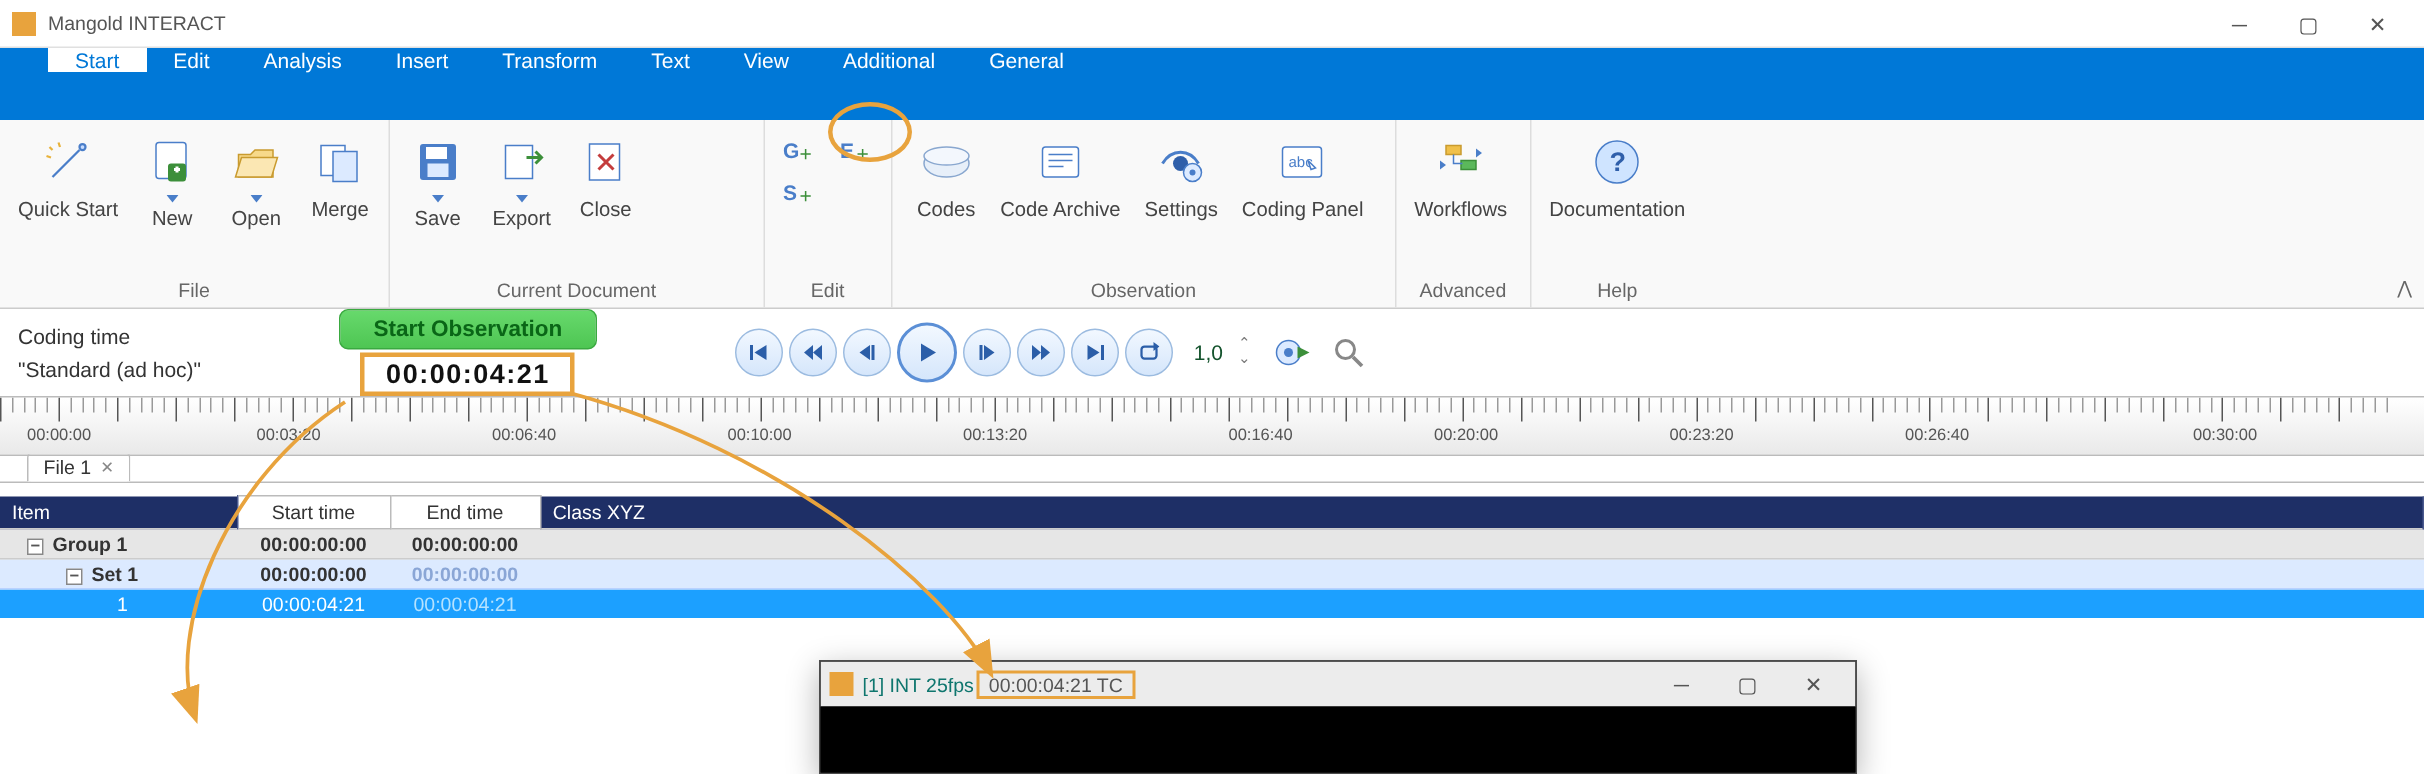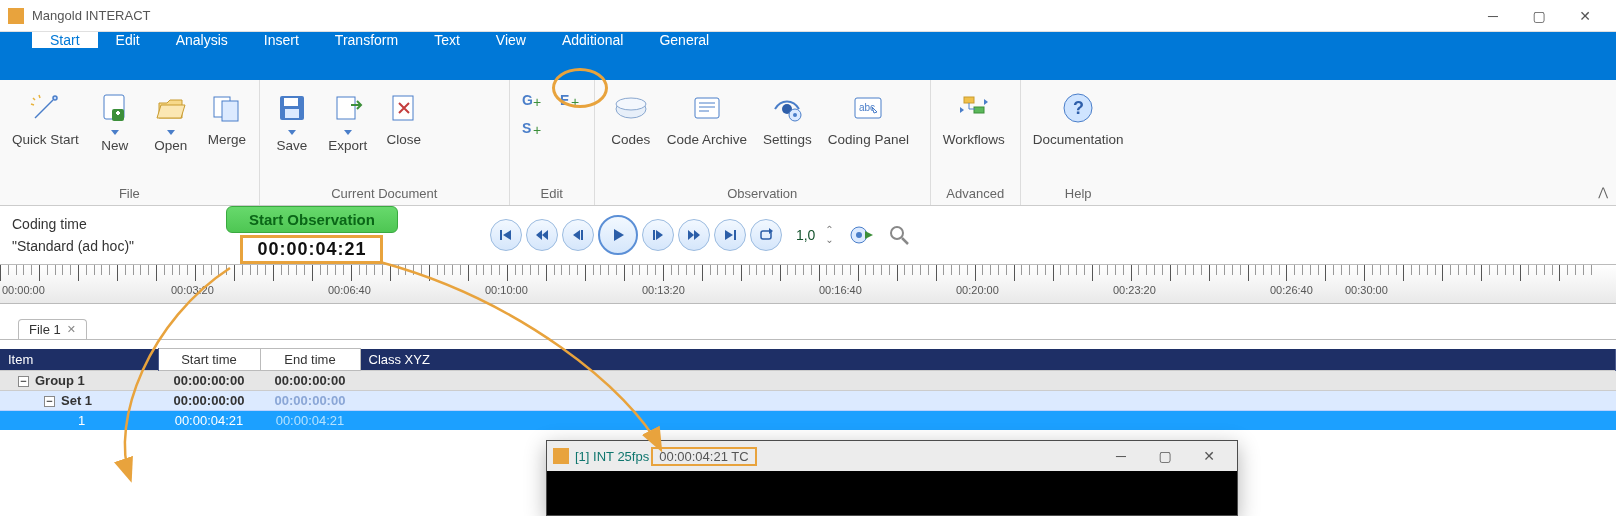--- a/index.html
+++ b/index.html
@@ -49,21 +49,21 @@
 
   
   .ruler-wrap { height: 40px; border-top:1px solid #bbb; border-bottom:1px solid #bbb; background:linear-gradient(#fff,#e9e9e9); position:relative; overflow:hidden; }
   .ruler-ticks { height:16px; display:flex; }
   .tick { flex:0 0 7.8px; border-left:1px solid #999; height:10px; margin-top:0; }
   .tick.major { height:16px; border-left:1px solid #555; }
   .ruler-labels { position:relative; height:22px; font-size:11px; color:#555; }
   .ruler-labels span { position:absolute; top:3px; }
 
   
-  .filetabs { height:36px; border-bottom:1px solid #bbb; display:flex; align-items:flex-end; padding-left:18px; background:#fff; }
+  .filetabs { height:18px; border-bottom:1px solid #bbb; display:flex; align-items:flex-end; padding-left:18px; background:#fff; }
   .filetab { border:1px solid #bbb; border-bottom:none; border-top-left-radius:4px; border-top-right-radius:4px; padding:2px 10px; font-size:13px; background:#fff; display:flex; align-items:center; gap:6px; }
   .filetab .x { font-size:11px; color:#888; cursor:pointer; }
 
   
   .tbl { width:100%; border-collapse:collapse; }
   .tbl th { background:#1e2f66; color:#fff; text-align:left; font-weight:normal; padding:3px 8px; border-right:1px solid #4b5a8e; font-size:13px; height:22px; }
   .tbl th.light { background:#fff; color:#333; border:1px solid #bbb; text-align:center; }
   .row-group td { background:#e6e6e6; padding:2px 6px; font-weight:700; font-size:13px; border-top:1px solid #ccc; border-bottom:1px solid #ccc; }
   .row-set td { background:#dceaff; padding:2px 6px; font-weight:700; font-size:13px; border-top:1px solid #b9d2ff; border-bottom:1px solid #b9d2ff; }
   .row-event td { background:#1ca0ff; color:#fff; padding:2px 6px; font-size:13px; }
@@ -606,30 +606,30 @@
       <div class="tick"></div>
       <div class="tick"></div>
       <div class="tick"></div>
       <div class="tick major"></div>
       <div class="tick"></div>
       <div class="tick"></div>
       <div class="tick"></div>
       <div class="tick"></div>
     </div>
   <div class="ruler-labels" id="ruler-labels">
-      <span style="left: 2px;">00:00:00</span>
+      <span style="left: 18px;">00:00:00</span>
       <span style="left: 171px;">00:03:20</span>
       <span style="left: 328px;">00:06:40</span>
       <span style="left: 485px;">00:10:00</span>
       <span style="left: 642px;">00:13:20</span>
       <span style="left: 819px;">00:16:40</span>
       <span style="left: 956px;">00:20:00</span>
       <span style="left: 1113px;">00:23:20</span>
       <span style="left: 1270px;">00:26:40</span>
-      <span style="left: 1345px; text-align: center;">00:30:00</span>
+      <span style="left: 1462px; text-align: center;">00:30:00</span>
     </div>
 </div>
 
 <div class="filetabs">
   <div class="filetab">
     <span>File 1</span>
     <span class="x">✕</span>
   </div>
 </div>
 

